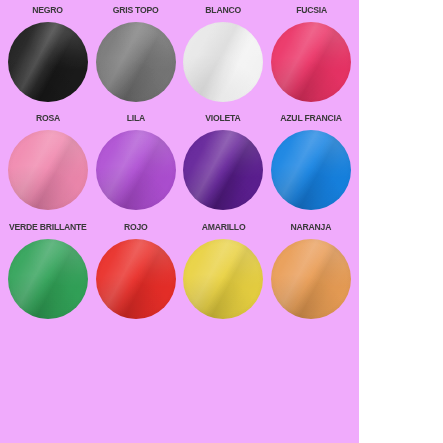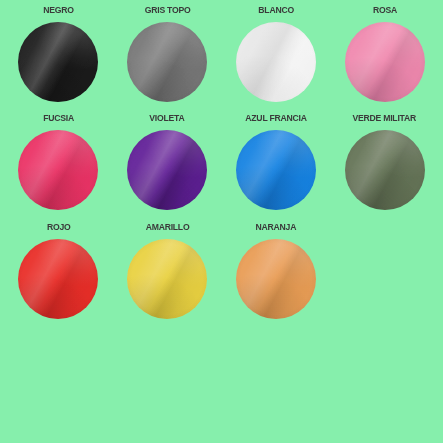--- a/index.html
+++ b/index.html
@@ -9,28 +9,28 @@
     background: #ffffff;
   }
   body {
     width: 443px;
     height: 443px;
     overflow: hidden;
     font-family: "Liberation Sans", sans-serif;
     -webkit-font-smoothing: antialiased;
   }
   #swatch-chart {
-    width: 443px;
+    width: 359px;
     height: 443px;
     box-sizing: border-box;
     display: grid;
     grid-template-columns: repeat(4, 1fr);
     grid-template-rows: repeat(4, 1fr);
     padding: 6px 4px 4px 4px;
-    background: #86efac;
+    background: #f0abfc;
   }
   .swatch-cell {
     display: flex;
     flex-direction: column;
     align-items: center;
     justify-content: flex-start;
     position: relative;
   }
   .swatch-label {
     font-family: "Liberation Sans Narrow", "Liberation Sans", sans-serif;
@@ -188,35 +188,47 @@
         <div class="swatch-disc light" style="--base: #efefef;">
           <div class="fold-a"></div>
           <div class="fold-b"></div>
           <div class="fold-c"></div>
           <div class="texture"></div>
           <div class="edge"></div>
         </div>
       </div>
     </div>
     <div class="swatch-cell">
+      <div class="swatch-label">FUCSIA</div>
+      <div class="swatch-disc-wrap">
+        <div class="swatch-disc mid" style="--base: #ea2f5e;">
+          <div class="fold-a"></div>
+          <div class="fold-b"></div>
+          <div class="fold-c"></div>
+          <div class="texture"></div>
+          <div class="edge"></div>
+        </div>
+      </div>
+    </div>
+    <div class="swatch-cell">
       <div class="swatch-label">ROSA</div>
       <div class="swatch-disc-wrap">
         <div class="swatch-disc mid" style="--base: #ef7fa8;">
           <div class="fold-a"></div>
           <div class="fold-b"></div>
           <div class="fold-c"></div>
           <div class="texture"></div>
           <div class="edge"></div>
         </div>
       </div>
     </div>
     <div class="swatch-cell">
-      <div class="swatch-label">FUCSIA</div>
-      <div class="swatch-disc-wrap">
-        <div class="swatch-disc mid" style="--base: #ea2f5e;">
+      <div class="swatch-label">LILA</div>
+      <div class="swatch-disc-wrap">
+        <div class="swatch-disc mid" style="--base: #a849d0;">
           <div class="fold-a"></div>
           <div class="fold-b"></div>
           <div class="fold-c"></div>
           <div class="texture"></div>
           <div class="edge"></div>
         </div>
       </div>
     </div>
     <div class="swatch-cell">
       <div class="swatch-label">VIOLETA</div>
@@ -236,23 +248,23 @@
         <div class="swatch-disc mid" style="--base: #1479e0;">
           <div class="fold-a"></div>
           <div class="fold-b"></div>
           <div class="fold-c"></div>
           <div class="texture"></div>
           <div class="edge"></div>
         </div>
       </div>
     </div>
     <div class="swatch-cell">
-      <div class="swatch-label">VERDE MILITAR</div>
-      <div class="swatch-disc-wrap">
-        <div class="swatch-disc mid" style="--base: #5d6b50;">
+      <div class="swatch-label">VERDE BRILLANTE</div>
+      <div class="swatch-disc-wrap">
+        <div class="swatch-disc mid" style="--base: #2e9b52;">
           <div class="fold-a"></div>
           <div class="fold-b"></div>
           <div class="fold-c"></div>
           <div class="texture"></div>
           <div class="edge"></div>
         </div>
       </div>
     </div>
     <div class="swatch-cell">
       <div class="swatch-label">ROJO</div>

